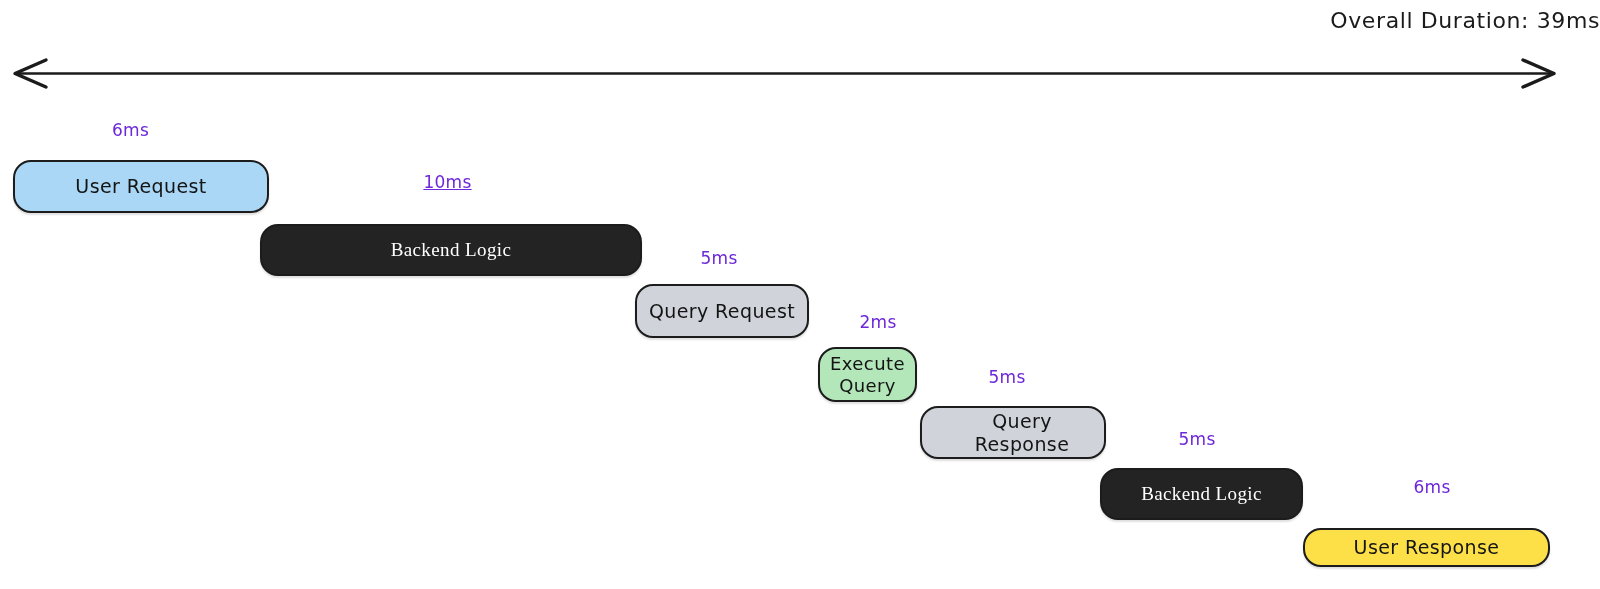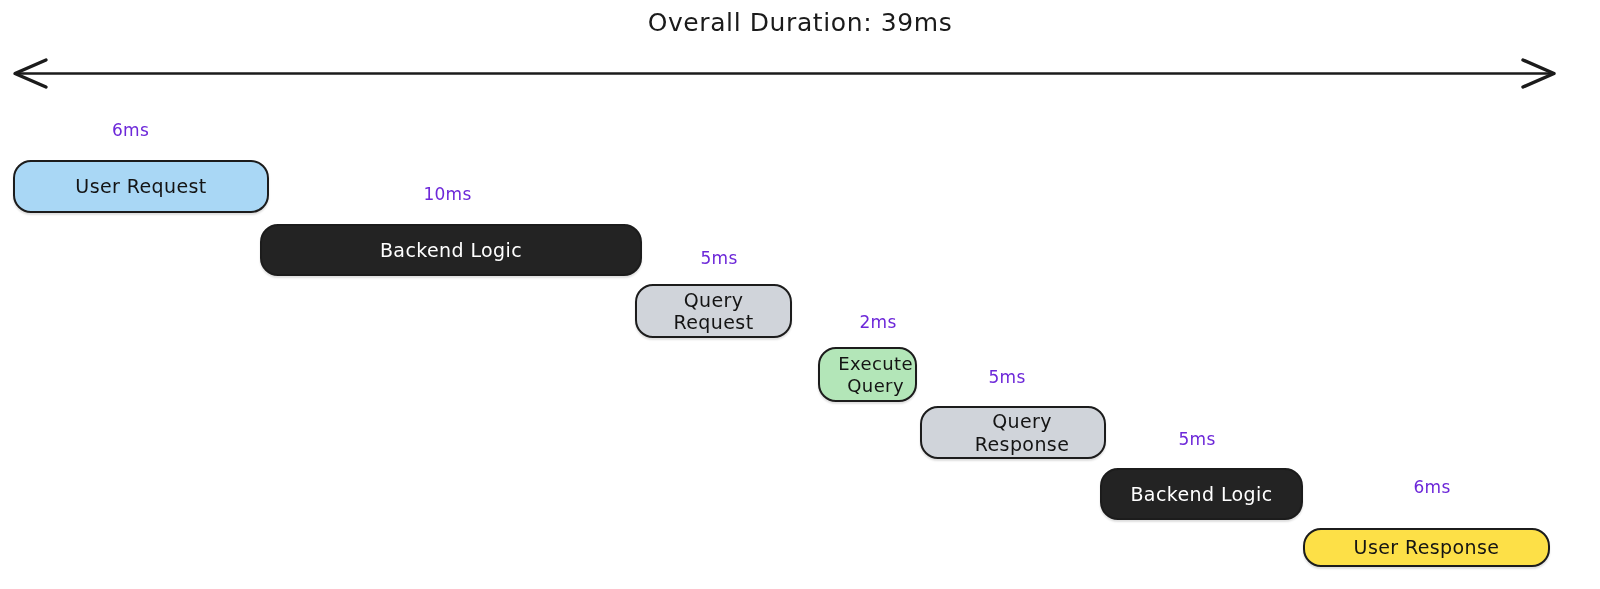--- a/index.html
+++ b/index.html
@@ -17,23 +17,23 @@
     background: #ffffff;
     overflow: hidden;
   }
 
   
   .diagram-title {
     position: absolute;
     left: 0;
     top: 8px;
     width: 1600px;
-    text-align: center;
+    text-align: right;
     font-family: "DejaVu Sans", sans-serif;
-    font-size: 25px;
+    font-size: 22px;
     font-weight: 400;
     letter-spacing: 0.6px;
     color: #1b1b1b;
     white-space: nowrap;
   }
 
   
   .axis-arrow {
     position: absolute;
     left: 0;
@@ -59,20 +59,21 @@
     color: #141414;
     box-shadow: 0 2px 2px rgba(0,0,0,0.13);
   }
   .bar-label {
     display: block;
     padding: 0 6px;
     pointer-events: none;
   }
   .bar.dark {
     color: #ffffff;
+    font-family: Liberation Serif, serif;
   }
   .bar.narrow .bar-label {
     padding: 0 2px;
     font-size: 18px;
   }
 
   
   .duration {
     position: absolute;
     text-align: center;
@@ -94,30 +95,30 @@
     <line x1="18" y1="23.5" x2="1551" y2="23.5" stroke="#1b1b1b" stroke-width="2.6" stroke-linecap="round"></line>
     <polyline points="46,10 15,23.5 46,37" fill="none" stroke="#1b1b1b" stroke-width="3.4" stroke-linecap="round" stroke-linejoin="round"></polyline>
     <polyline points="1523,10 1554,23.5 1523,37" fill="none" stroke="#1b1b1b" stroke-width="3.4" stroke-linecap="round" stroke-linejoin="round"></polyline>
   </svg>
 
   <div id="bars-layer">
       <div class="duration" style="left: 13px; top: 120px; width: 235px;">6ms</div>
       <div class="bar" style="left: 13px; top: 160px; width: 256px; height: 53px; background: rgb(169, 215, 245); color: rgb(20, 20, 20); border-color: rgb(28, 28, 28);">
         <span class="bar-label">User Request</span>
       </div>
-      <div class="duration" style="left: 260px; top: 184px; width: 375px;">10ms</div>
+      <div class="duration" style="left: 260px; top: 172px; width: 375px; text-decoration: underline;">10ms</div>
       <div class="bar dark" style="left: 260px; top: 224px; width: 382px; height: 52px; background: rgb(35, 35, 35); color: rgb(255, 255, 255); border-color: rgb(28, 28, 28);">
         <span class="bar-label">Backend Logic</span>
       </div>
       <div class="duration" style="left: 635px; top: 248px; width: 168px;">5ms</div>
-      <div class="bar" style="left: 635px; top: 284px; width: 157px; height: 54px; background: rgb(208, 212, 218); color: rgb(20, 20, 20); border-color: rgb(28, 28, 28);">
+      <div class="bar" style="left: 635px; top: 284px; width: 174px; height: 54px; background: rgb(208, 212, 218); color: rgb(20, 20, 20); border-color: rgb(28, 28, 28);">
         <span class="bar-label">Query Request</span>
       </div>
       <div class="duration" style="left: 818px; top: 312px; width: 120px;">2ms</div>
-      <div class="bar narrow" style="left: 818px; top: 347px; width: 99px; height: 55px; background: rgb(179, 230, 184); color: rgb(20, 20, 20); border-color: rgb(28, 28, 28); justify-content: flex-end;">
+      <div class="bar narrow" style="left: 818px; top: 347px; width: 99px; height: 55px; background: rgb(179, 230, 184); color: rgb(20, 20, 20); border-color: rgb(28, 28, 28);">
         <span class="bar-label">Execute<br>Query</span>
       </div>
       <div class="duration" style="left: 920px; top: 367px; width: 174px;">5ms</div>
       <div class="bar" style="left: 920px; top: 406px; width: 186px; height: 53px; background: rgb(208, 212, 218); color: rgb(20, 20, 20); border-color: rgb(28, 28, 28); padding-left: 18px;">
         <span class="bar-label">Query Response</span>
       </div>
       <div class="duration" style="left: 1100px; top: 429px; width: 194px;">5ms</div>
       <div class="bar dark" style="left: 1100px; top: 468px; width: 203px; height: 52px; background: rgb(35, 35, 35); color: rgb(255, 255, 255); border-color: rgb(28, 28, 28);">
         <span class="bar-label">Backend Logic</span>
       </div>

